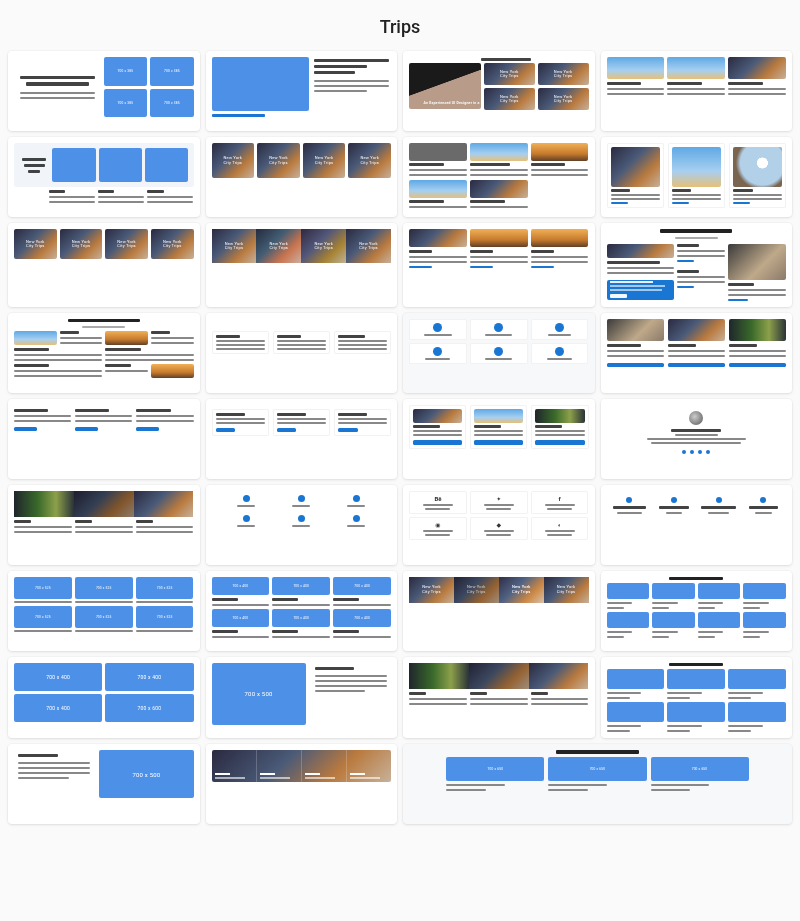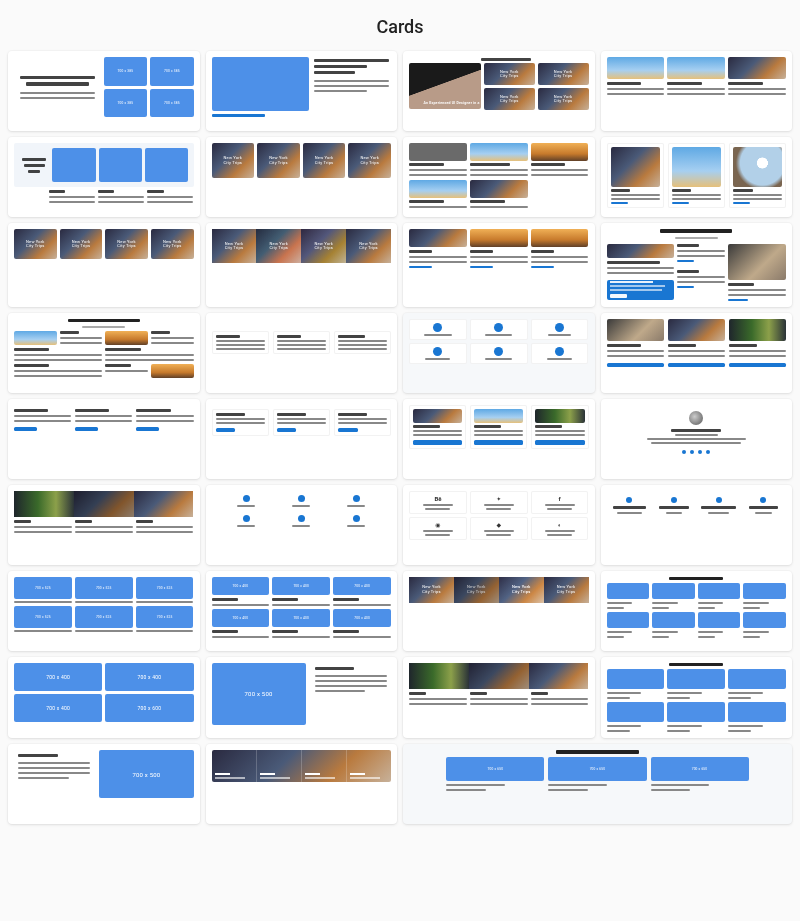--- a/index.html
+++ b/index.html
@@ -43,21 +43,21 @@
   .center { align-items:center; justify-content:center; }
   .section-title { height:3.5px; background:#222; border-radius:1px; width:40%; margin: 0 auto 2px; }
   .sub { height:2px; background:#aaa; border-radius:1px; width:24%; margin:0 auto 3px; }
   .pano { height:26px; }
   .wfull { width:100%; }
   .avatar { width:14px; height:14px; border-radius:50%; background: radial-gradient(circle at 40% 40%, #ccc, #555); margin:2px auto; }
 </style>
 </head>
 <body>
 
-<h1 class="page-title">Cards</h1>
+<h1 class="page-title">Trips</h1>
 
 <div class="grid">
 
   <div class="thumb">
     <div class="row" style="height:60px">
       <div class="col center" style="padding:0 6px">
         <div class="txt wfull" style="height:3.5px"></div>
         <div class="txt wfull" style="height:3.5px; width:84%"></div>
         <div class="txt2 wfull" style="margin-top:3px"></div>
         <div class="txt2 wfull"></div>

